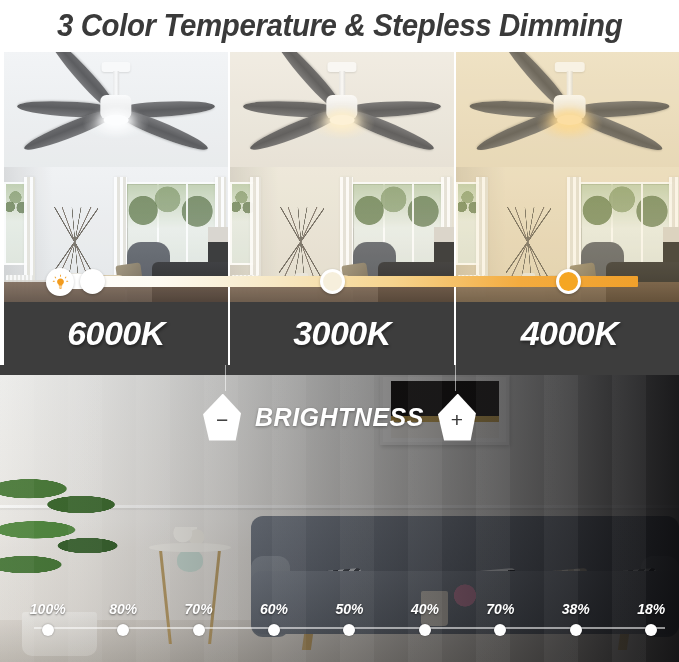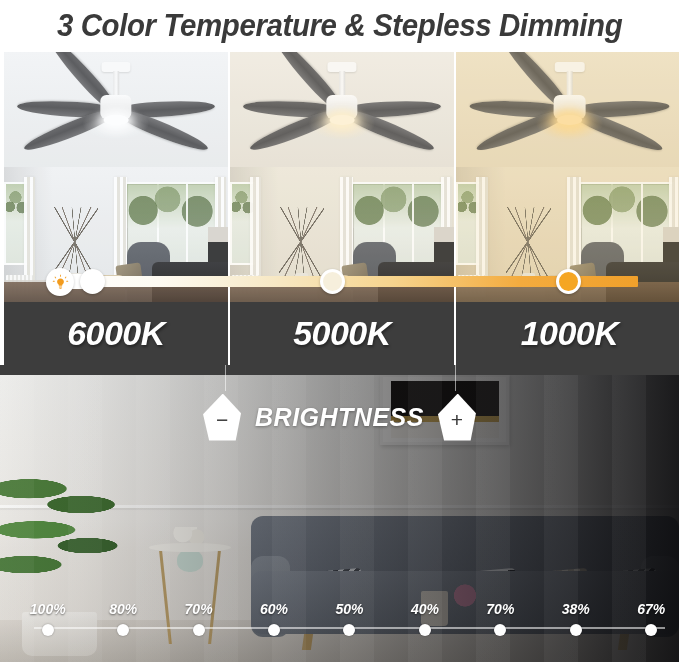--- a/index.html
+++ b/index.html
@@ -621,21 +621,21 @@
             <div class="fan-mount"></div>
             <div class="fan-rod"></div>
             <div class="fan-hub"></div>
             <div class="fan-glow"></div>
             <div class="fan-light"></div>
           </div>
           <div class="overlay"></div>
         </div>
       </div>
       <div class="panel-label-zone">
-        <span class="cct-text">5000K</span>
+        <span class="cct-text">3000K</span>
       </div>
     </div>
 
     <div class="panel tone-3000k" style="width:227px">
       <div class="panel-img">
         <div class="room">
           <div class="ceiling"></div>
           <div class="wall-back"></div>
           <div class="corner-shadow"></div>
           <div class="window-left">
@@ -669,21 +669,21 @@
             <div class="fan-mount"></div>
             <div class="fan-rod"></div>
             <div class="fan-hub"></div>
             <div class="fan-glow"></div>
             <div class="fan-light"></div>
           </div>
           <div class="overlay"></div>
         </div>
       </div>
       <div class="panel-label-zone">
-        <span class="cct-text">1000K</span>
+        <span class="cct-text">4000K</span>
       </div>
     </div>
   </div>
 
   <div class="slider-wrap">
     <div class="slider-track"></div>
     <div class="knob-pill"></div>
     <div class="bulb-badge">
       <svg width="17" height="17" viewBox="0 0 24 24" aria-hidden="true">
         <g fill="#f29b1d">
@@ -786,19 +786,19 @@
           </div>
           <div class="tick">
             <div class="tick-label">70%</div>
             <div class="tick-dot"></div>
           </div>
           <div class="tick">
             <div class="tick-label">38%</div>
             <div class="tick-dot"></div>
           </div>
           <div class="tick">
-            <div class="tick-label">67%</div>
+            <div class="tick-label">18%</div>
             <div class="tick-dot"></div>
           </div>
         </div>
     </div>
   </div>
 </div>
 
 </body></html>

